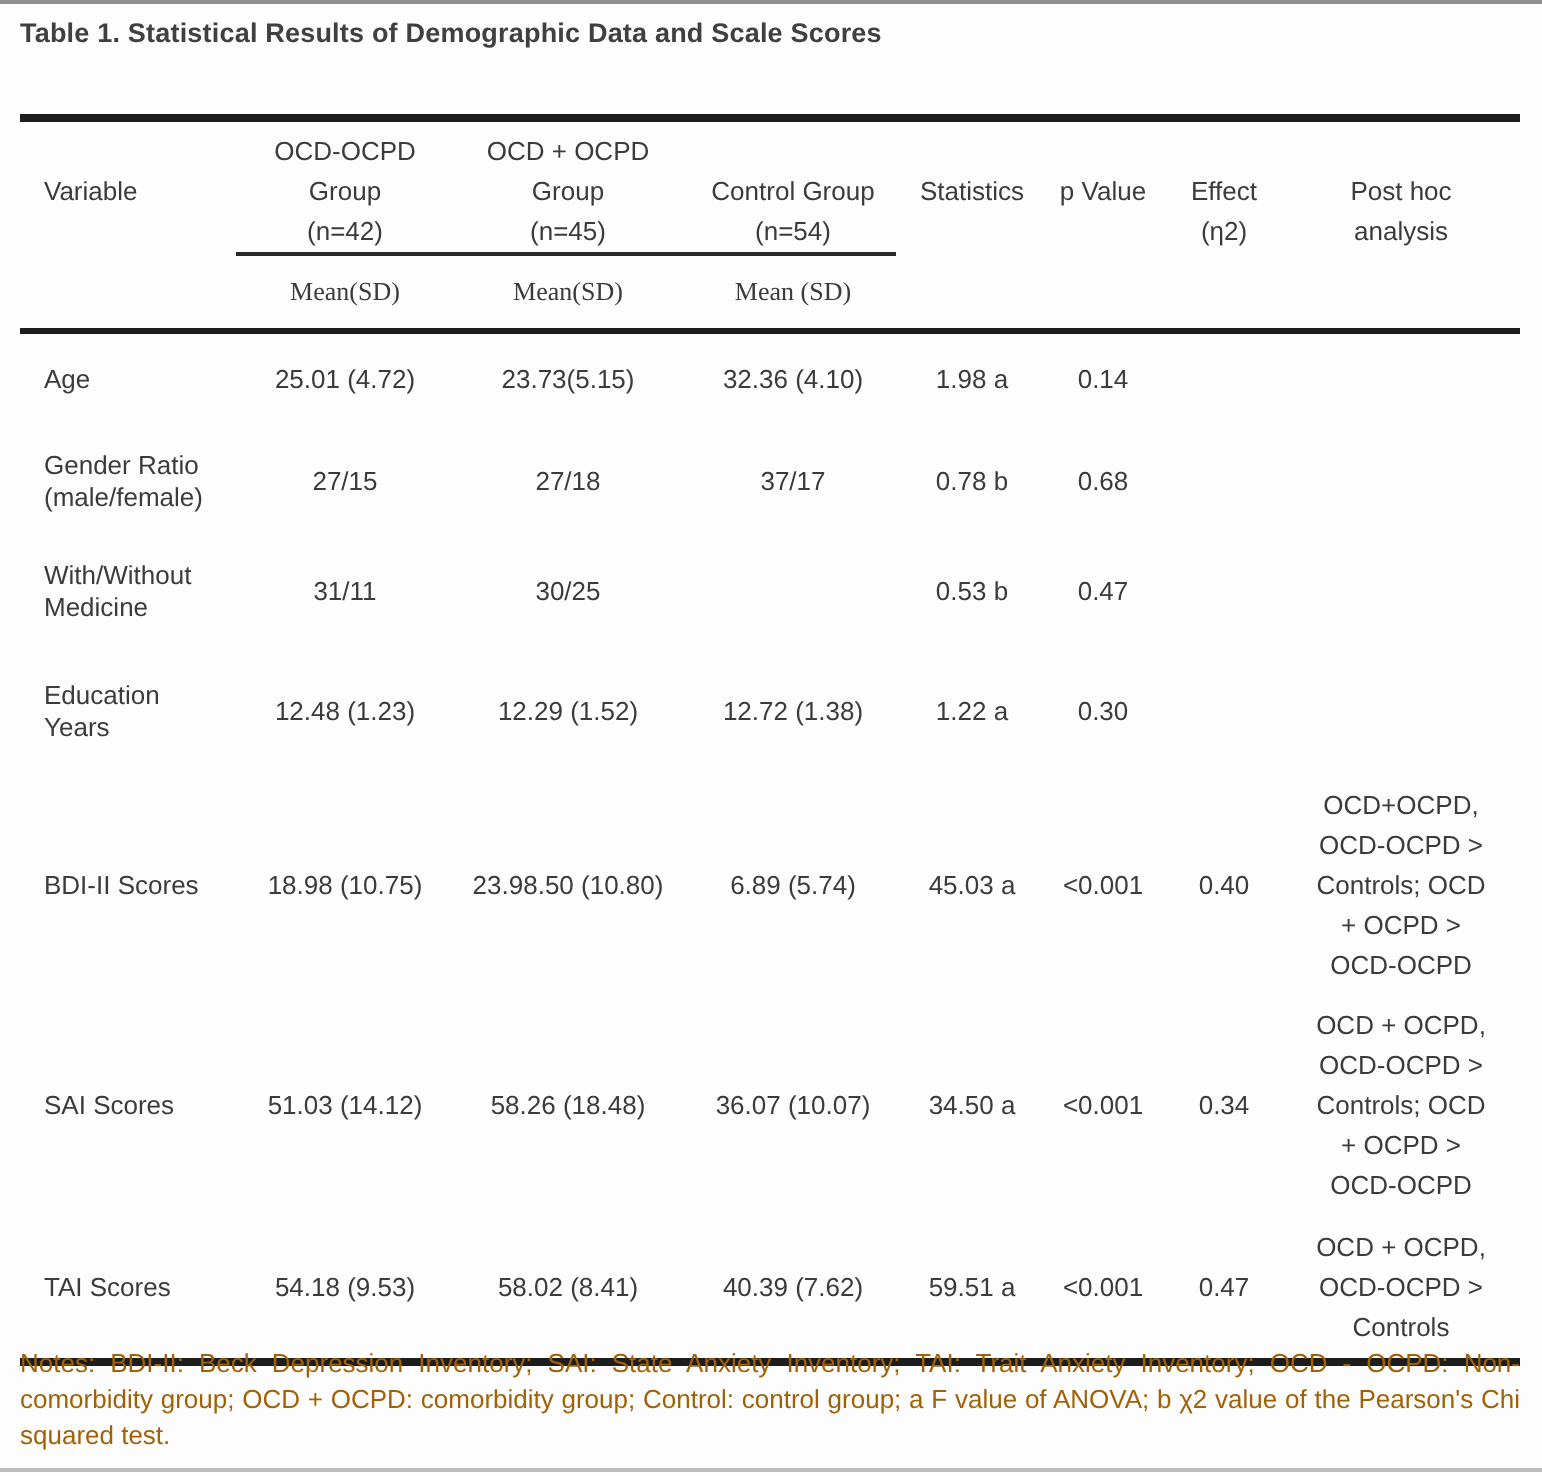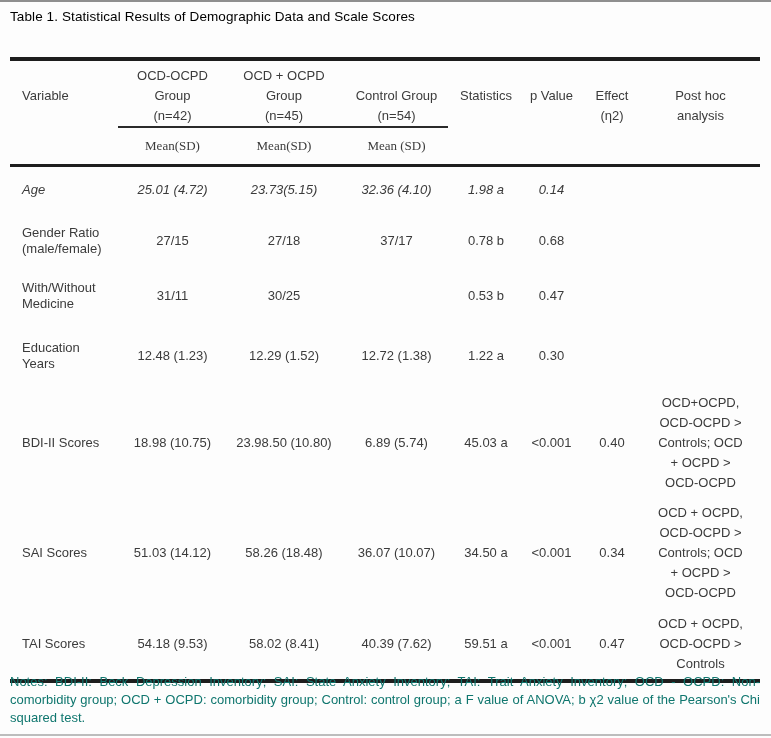--- a/index.html
+++ b/index.html
@@ -10,21 +10,21 @@
     color: #3b3b3b;
     font-size: 13px;
     overflow: hidden;
   }
   .page { position: relative; width: 771px; height: 738px; background: #fdfdfd; }
   .scan-edge-top { position: absolute; left: 0; top: 0; width: 771px; height: 2px; background: #8f8f8f; }
   .scan-edge-bottom { position: absolute; left: 0; top: 734px; width: 771px; height: 2px; background: #bdbdbd; }
 
   .title {
     position: absolute; left: 10px; top: 9px; width: 750px;
-    font-weight: normal; font-size: 13.5px; color: #000000;
+    font-weight: bold; font-size: 13.5px; color: #404040;
     letter-spacing: 0.1px;
   }
 
   .table { position: absolute; left: 10px; top: 57px; width: 750px; }
 
   .rule-thick { width: 750px; background: #1d1d1d; }
   .rule1 { height: 4px; }
   .rule2 { height: 3px; }
   .rule3 { height: 4px; }
 
@@ -42,31 +42,31 @@
   
   .hdr-top { padding-top: 5px; }
   .hdr-top .hrow { height: 20px; }
   .hdr-top .c { height: 20px; }
   .subline-row { position: relative; height: 2px; }
   .subline { position: absolute; left: 108px; top: 0; width: 330px; height: 2px; background: #2a2a2a; }
   .hdr-mean { height: 36px; font-family: Liberation Serif, serif; }
   .hdr-mean .c { height: 36px; }
 
   
-  .row0 { height: 46px; font-style: italic; }
+  .row0 { height: 46px; }
   .row1 { height: 55px; }
   .row2 { height: 56px; }
   .row3 { height: 64px; }
   .row4 { height: 110px; }
   .row5 { height: 110px; }
   .row6 { height: 71px; }
 
   .notes {
     position: absolute; left: 10px; top: 673px; width: 750px;
-    font-size: 13px; line-height: 18px; text-align: justify; color: #0f766e;
+    font-size: 13px; line-height: 18px; text-align: justify; color: #a16207;
   }
 </style>
 </head>
 <body>
 
 <div class="page">
   <div class="scan-edge-top"></div>
 
   <div class="title">Table 1. Statistical Results of Demographic Data and Scale Scores</div>
 

